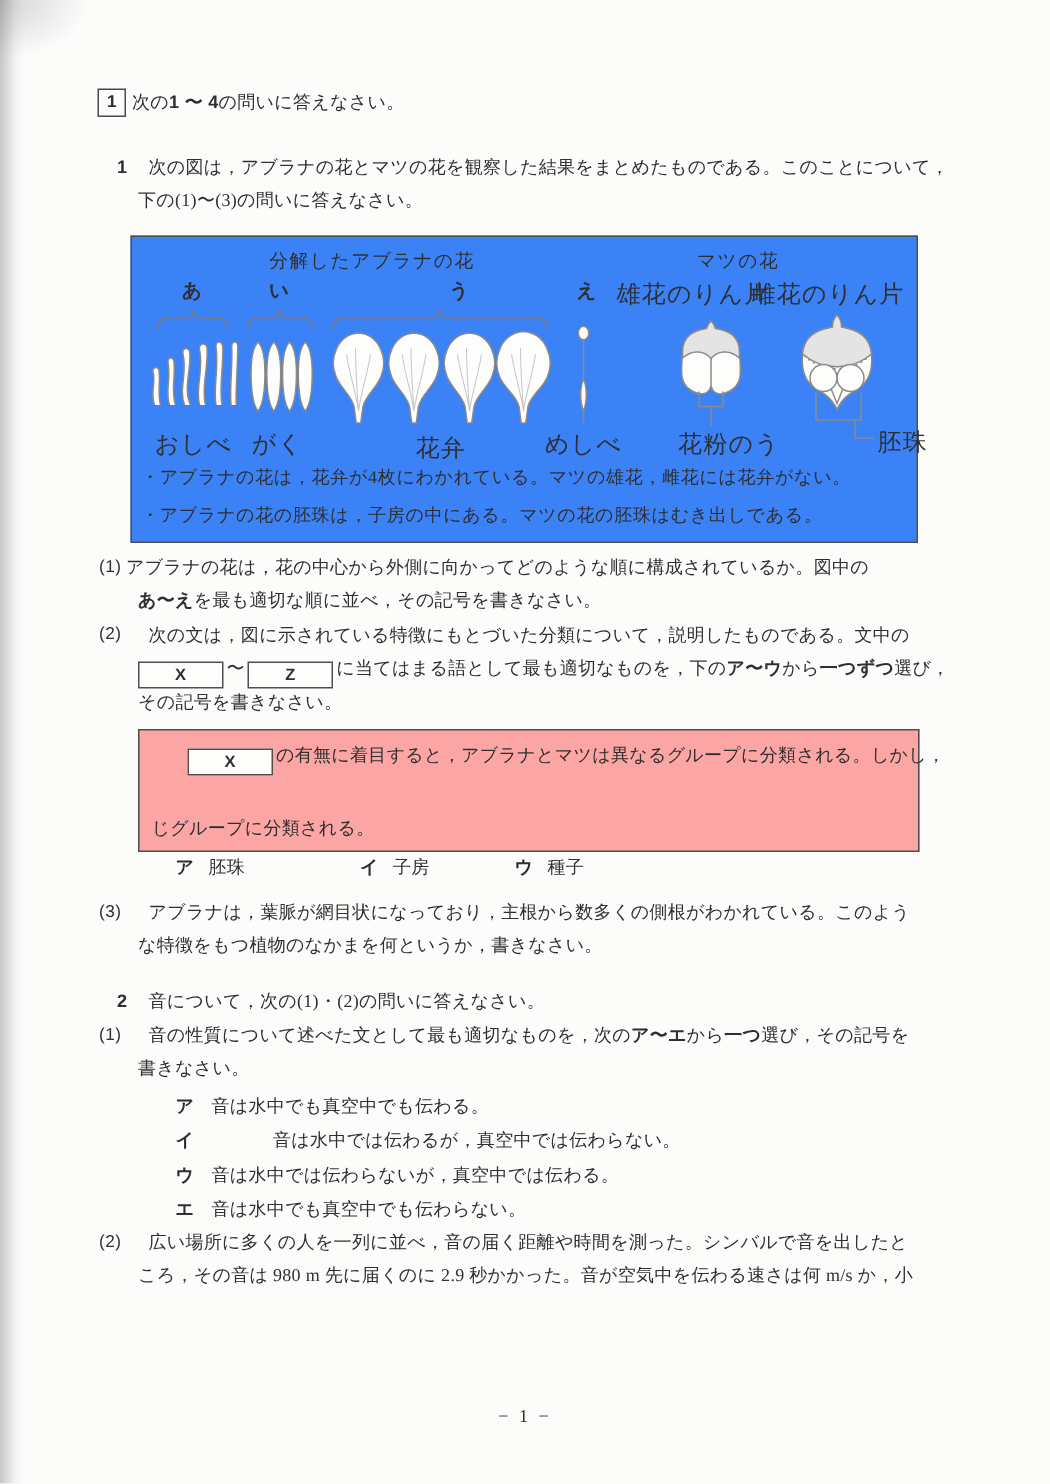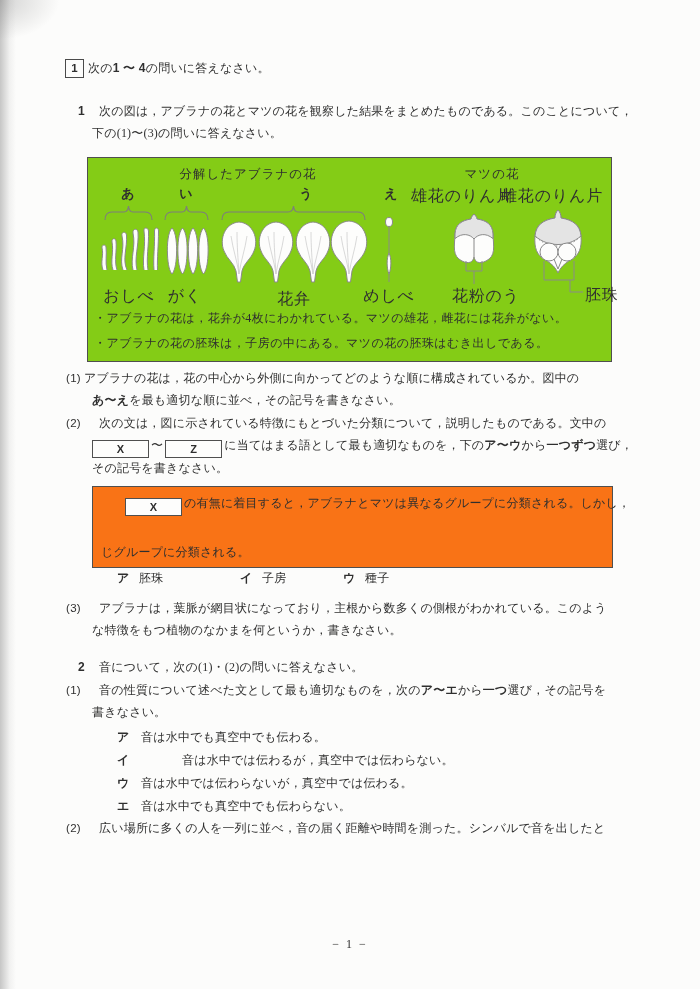--- a/index.html
+++ b/index.html
@@ -27,30 +27,30 @@
     font-family:"Liberation Sans","DejaVu Sans",sans-serif;font-weight:bold;font-size:11.5px;
   }
   .vbox{
     display:inline-block;width:55px;height:16px;line-height:16px;
     border:1px solid #4f4f4f;text-align:center;vertical-align:-4px;
     font-family:"Liberation Sans","DejaVu Sans",sans-serif;font-weight:bold;font-size:11px;
     background:#fdfdfc;margin:0 2px;
   }
   .figure{
     position:absolute;left:87px;top:157px;width:523px;height:203px;
-    border:1px solid #4f4f4f;background:#84cc16;
+    border:1px solid #4f4f4f;background:#3b82f6;
   }
   .fig-t{position:absolute;font-size:12.5px;letter-spacing:1px;white-space:nowrap;}
   .fig-lab{position:absolute;font-size:13px;white-space:nowrap;font-family:"Liberation Sans","DejaVu Sans",sans-serif;font-weight:bold;}
   .fig-cap{position:absolute;font-size:16px;letter-spacing:.8px;white-space:nowrap;}
   .fig-note{position:absolute;font-size:12px;letter-spacing:.45px;white-space:nowrap;}
   .ctr{transform:translateX(-50%);}
   .stmt{
     position:absolute;left:92px;top:486px;width:519px;height:80px;
-    border:1px solid #4f4f4f;background:#f97316;
+    border:1px solid #4f4f4f;background:#fca5a5;
   }
   .footer{position:absolute;left:0;right:0;top:937px;text-align:center;font-size:12px;letter-spacing:2px;}
   svg{position:absolute;left:0;top:0;}
 </style>
 </head>
 <body>
 
 <div class="page">
   <div class="scan-edge"></div>
   <div class="scan-corner"></div>
@@ -190,15 +190,16 @@
     <span class="t gb" style="left:117px;top:753px;">イ</span>
     <span class="t" style="left:141px;top:753px;margin-left:41px;">音は水中では伝わるが，真空中では伝わらない。</span>
     <span class="t gb" style="left:117px;top:776px;">ウ</span>
     <span class="t" style="left:141px;top:776px;">音は水中では伝わらないが，真空中では伝わる。</span>
     <span class="t gb" style="left:117px;top:799px;">エ</span>
     <span class="t" style="left:141px;top:799px;">音は水中でも真空中でも伝わらない。</span>
   </div>
 
   <div class="pnum" style="left:66px;top:822px;">(2)</div>
   <div class="t" style="left:99px;top:821px;">広い場所に多くの人を一列に並べ，音の届く距離や時間を測った。シンバルで音を出したと</div>
+  <div class="t" style="left:92px;top:843px;">ころ，その音は 980 m 先に届くのに 2.9 秒かかった。音が空気中を伝わる速さは何 m/s か，小</div>
 
   <div class="footer">− 1 −</div>
 </div>
 
 </body></html>

